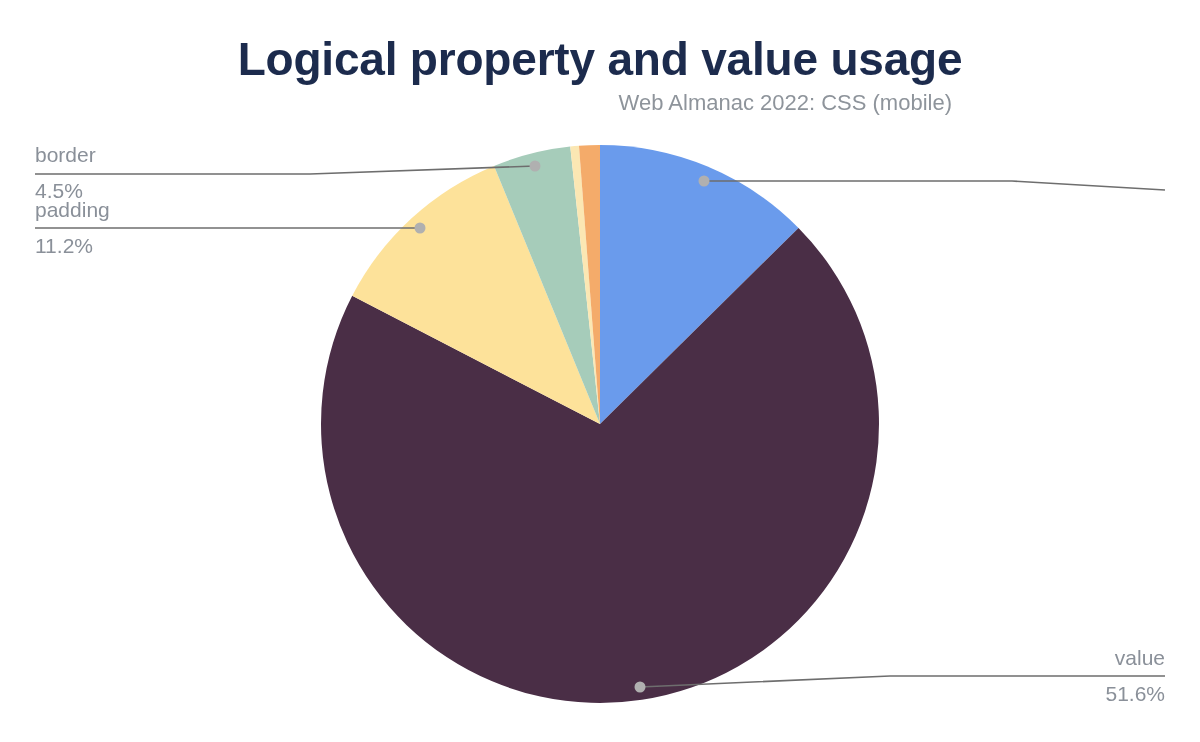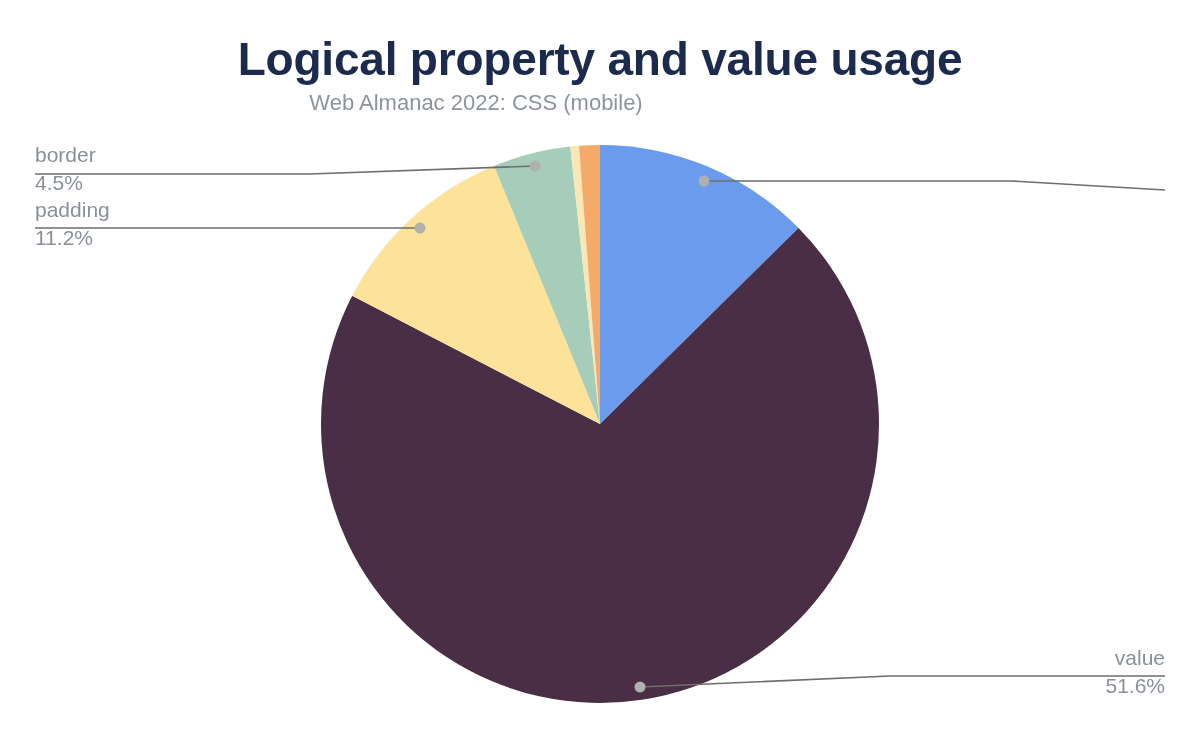--- a/index.html
+++ b/index.html
@@ -28,21 +28,21 @@
     font-weight: bold;
     color: #1c2b4d;
     letter-spacing: -0.2px;
     white-space: nowrap;
   }
   #chart-subtitle {
     position: absolute;
     top: 90px;
     left: 0;
     width: 952px;
-    text-align: center;
+    text-align: right;
     font-family: "Liberation Sans", sans-serif;
     font-size: 22px;
     font-weight: normal;
     color: #8e949b;
     white-space: nowrap;
   }
 
   
   #plot {
     position: absolute;
@@ -67,20 +67,21 @@
     line-height: 1.0;
     white-space: nowrap;
   }
   .callout .cl-name {
     display: block;
     padding-bottom: 3px;
   }
   .callout .cl-value {
     display: block;
     padding-top: 4px;
+    margin-top: 8px;
   }
   .callout.right { text-align: right; }
   .callout.left  { text-align: left; }
 </style>
 </head>
 <body>
 
 <div id="page">
 
   <div id="chart-title">Logical property and value usage</div>

